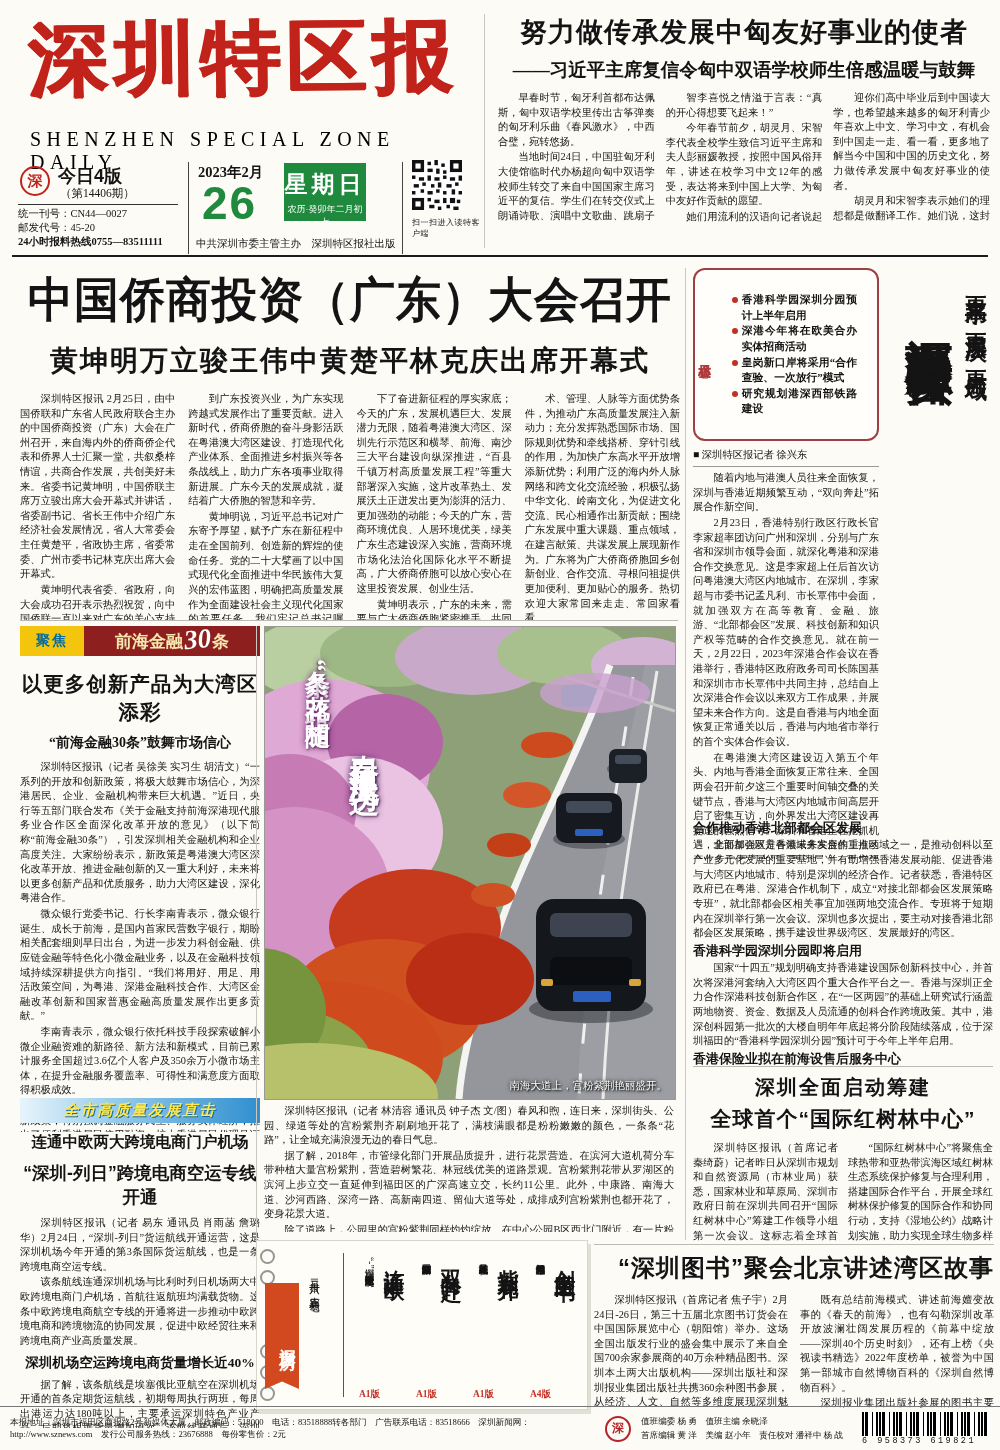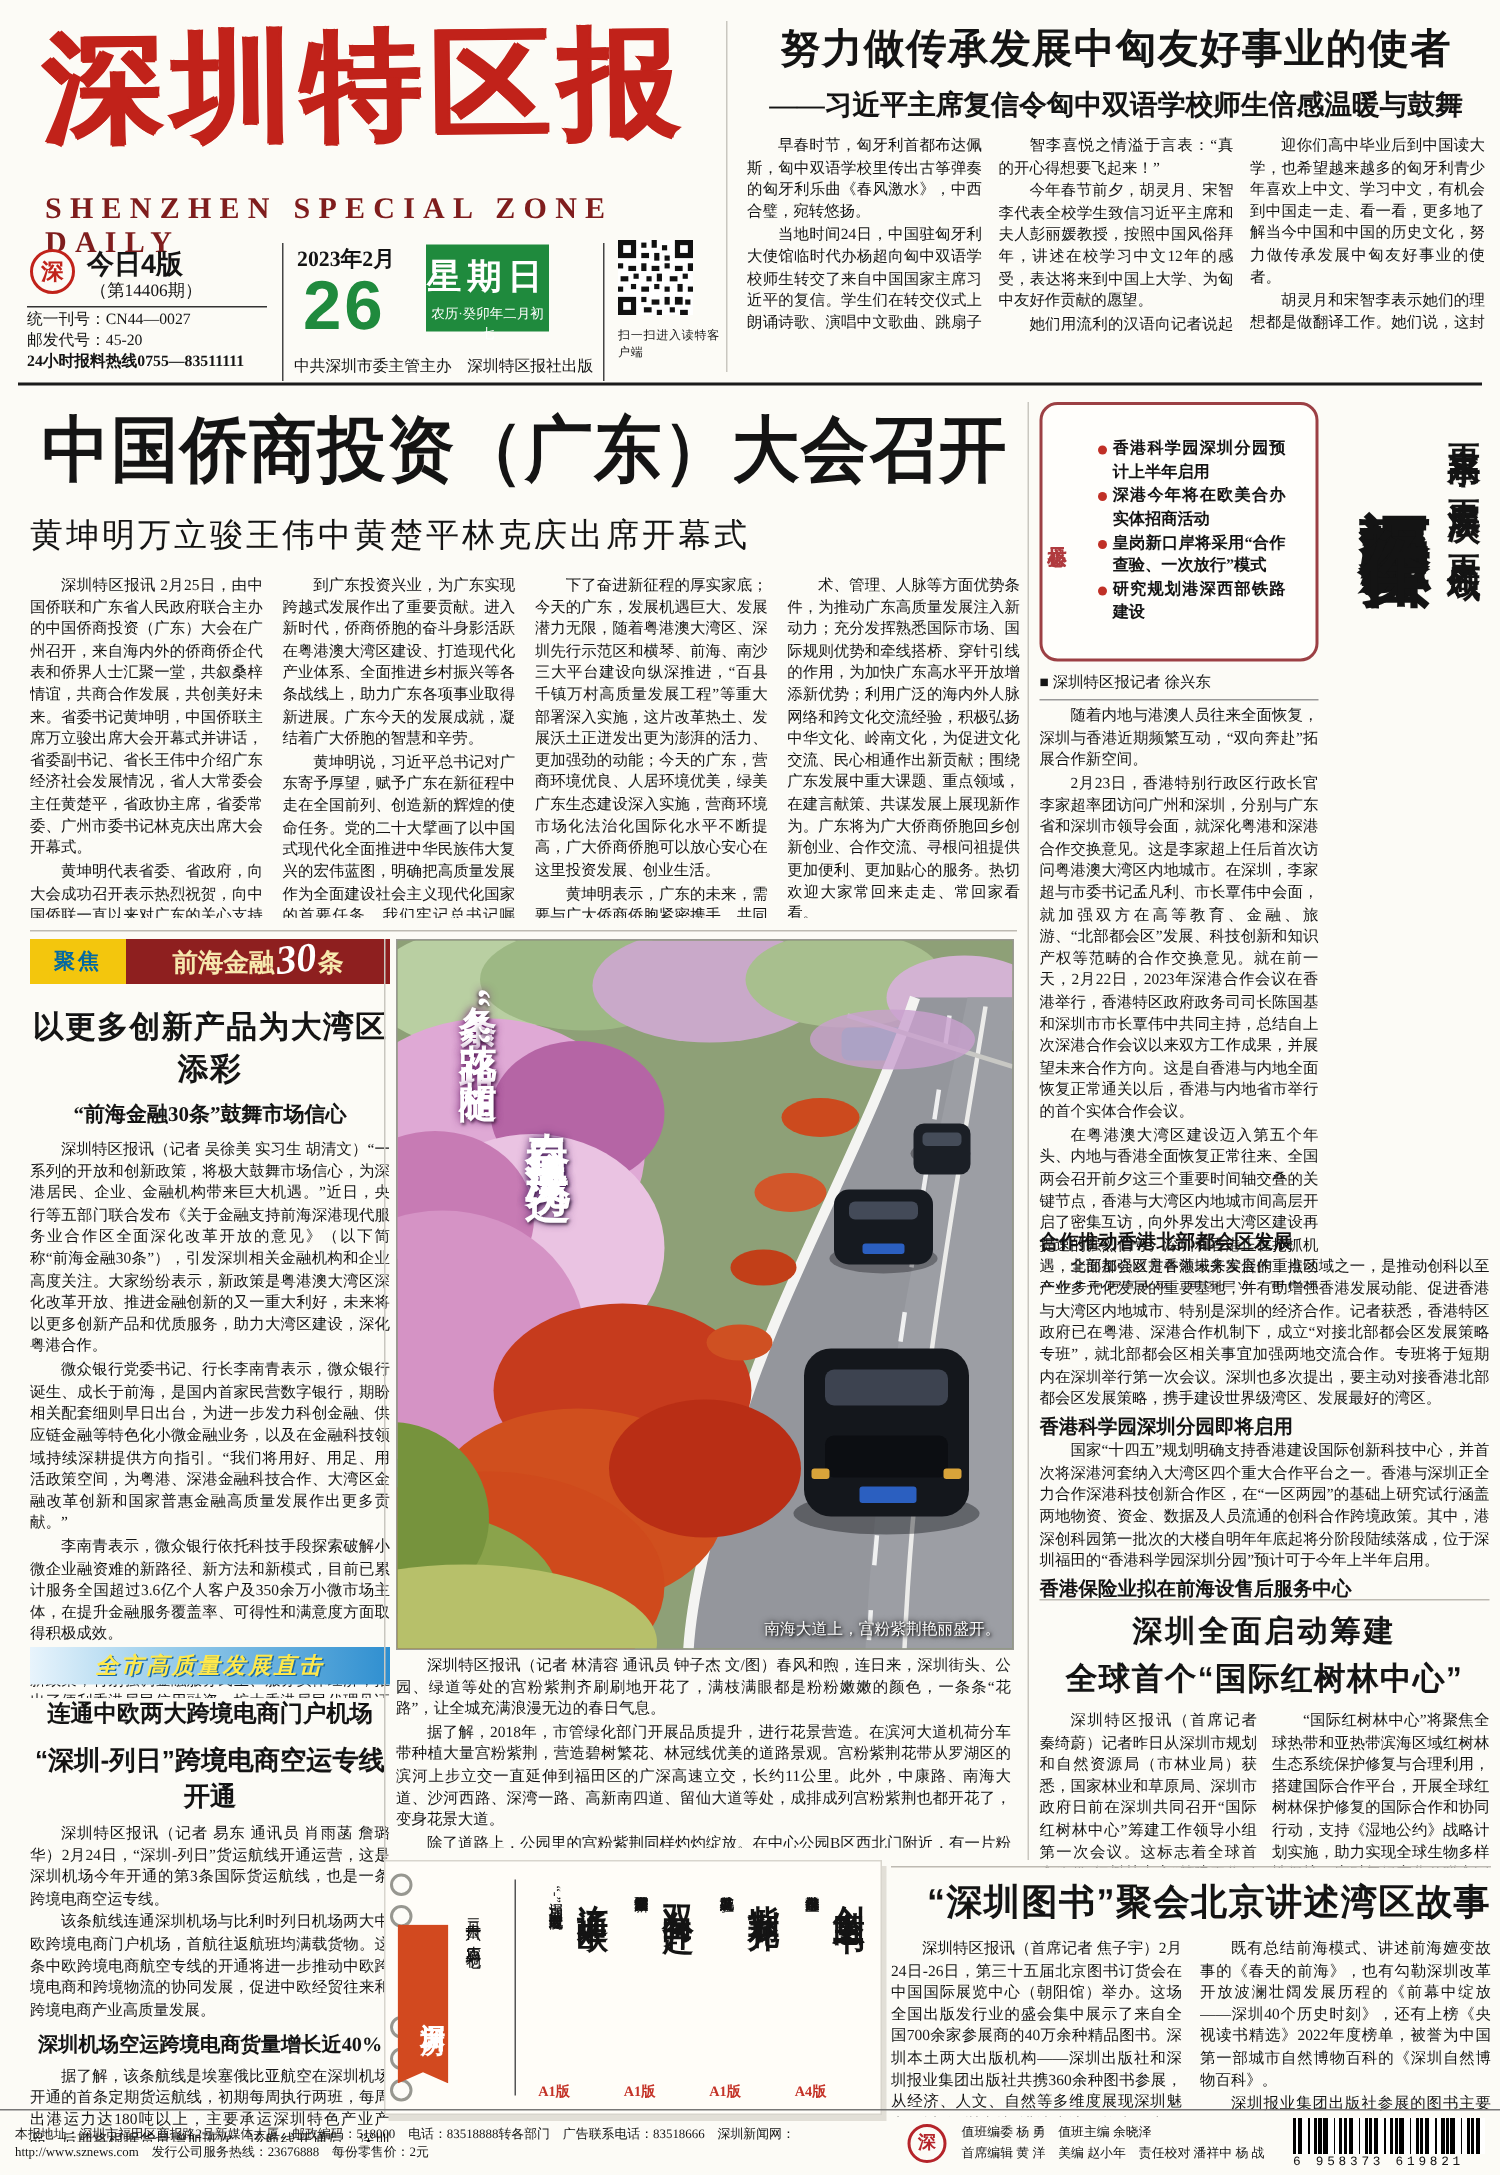--- a/index.html
+++ b/index.html
@@ -14,21 +14,21 @@
   .sans{font-family:"Liberation Sans",sans-serif;}
   .body-text{font-size:10.3px;line-height:1.42;overflow:hidden;text-align:justify;}
   .body-text p{margin:0 0 1px 0;text-indent:2em;}
   .vr{position:absolute;width:1px;background:#c9c7c0;}
   .hrule{position:absolute;height:1px;background:#bdbab2;}
 
   
   .mast-title{position:absolute;left:10px;top:2px;font-size:80px;font-weight:900;color:var(--red);
               letter-spacing:6px;line-height:1.25;transform:rotate(-.6deg);
               text-shadow:1px 1px 0 var(--red),2px 0 0 var(--red);}
-  .mast-en{position:absolute;left:12px;top:122px;font-size:20px;font-weight:700;color:#7f1d1d;letter-spacing:5.5px;}
+  .mast-en{position:absolute;left:12px;top:122px;font-size:20px;font-weight:400;color:#000000;letter-spacing:5.5px;}
   .mast-logo{position:absolute;left:2px;top:160px;width:26px;height:26px;border:2px solid var(--red);
              border-radius:50%;color:var(--red);font-size:15px;font-weight:900;
              display:flex;align-items:center;justify-content:center;}
   .mast-ed{position:absolute;left:40px;top:158px;font-size:18px;font-weight:900;}
   .mast-issue{position:absolute;left:42px;top:180px;font-size:11.5px;}
   .mast-line{position:absolute;left:0;top:198px;width:160px;height:1px;background:#333;}
   .mast-small{position:absolute;left:0;font-size:10.5px;line-height:1.2;}
   .mast-sep{position:absolute;top:156px;width:1px;height:92px;background:#444;}
   .mast-ym{position:absolute;left:180px;top:157px;font-size:14.5px;font-weight:700;}
   .mast-day{position:absolute;left:184px;top:170px;font-size:46px;font-weight:900;color:var(--green);
@@ -44,21 +44,21 @@
   
   .hu-head{font-size:27px;font-weight:900;text-align:center;letter-spacing:1px;}
   .hu-sub{font-size:18.5px;font-weight:700;text-align:center;margin-top:7px;}
   .hu-cols{display:flex;gap:11px;margin-top:9px;height:132px;}
   .hu-col{flex:1;}
 
   .rule-main{position:absolute;left:12px;top:255px;width:976px;height:2px;background:#1b1b1b;}
 
   
   .qs-head{font-size:45px;font-weight:900;text-align:center;letter-spacing:1px;transform:scaleY(1.06);}
-  .qs-sub{font-size:22px;font-weight:400;margin-top:12px;letter-spacing:2px;}
+  .qs-sub{font-size:28px;font-weight:700;text-align:center;margin-top:12px;letter-spacing:2px;}
   .qs-cols{display:flex;gap:13px;margin-top:12px;height:228px;}
   .qs-col{flex:1;}
 
   
   .sg-top{display:flex;height:548px;}
   .sg-left{width:186px;}
   .tips-box{border:2px solid #9c4044;border-radius:12px;display:flex;padding:6px 4px 6px 2px;background:#fffefb;}
   .tips-label{width:20px;color:#b03a3e;font-weight:900;font-size:12.5px;line-height:1.1;text-align:center;}
   .tips-list{list-style:none;margin:16px;padding:0 0 0 4px;}
   .tips-list li{position:relative;padding-left:11px;font-size:10.8px;font-weight:700;line-height:1.45;text-align:justify;}

